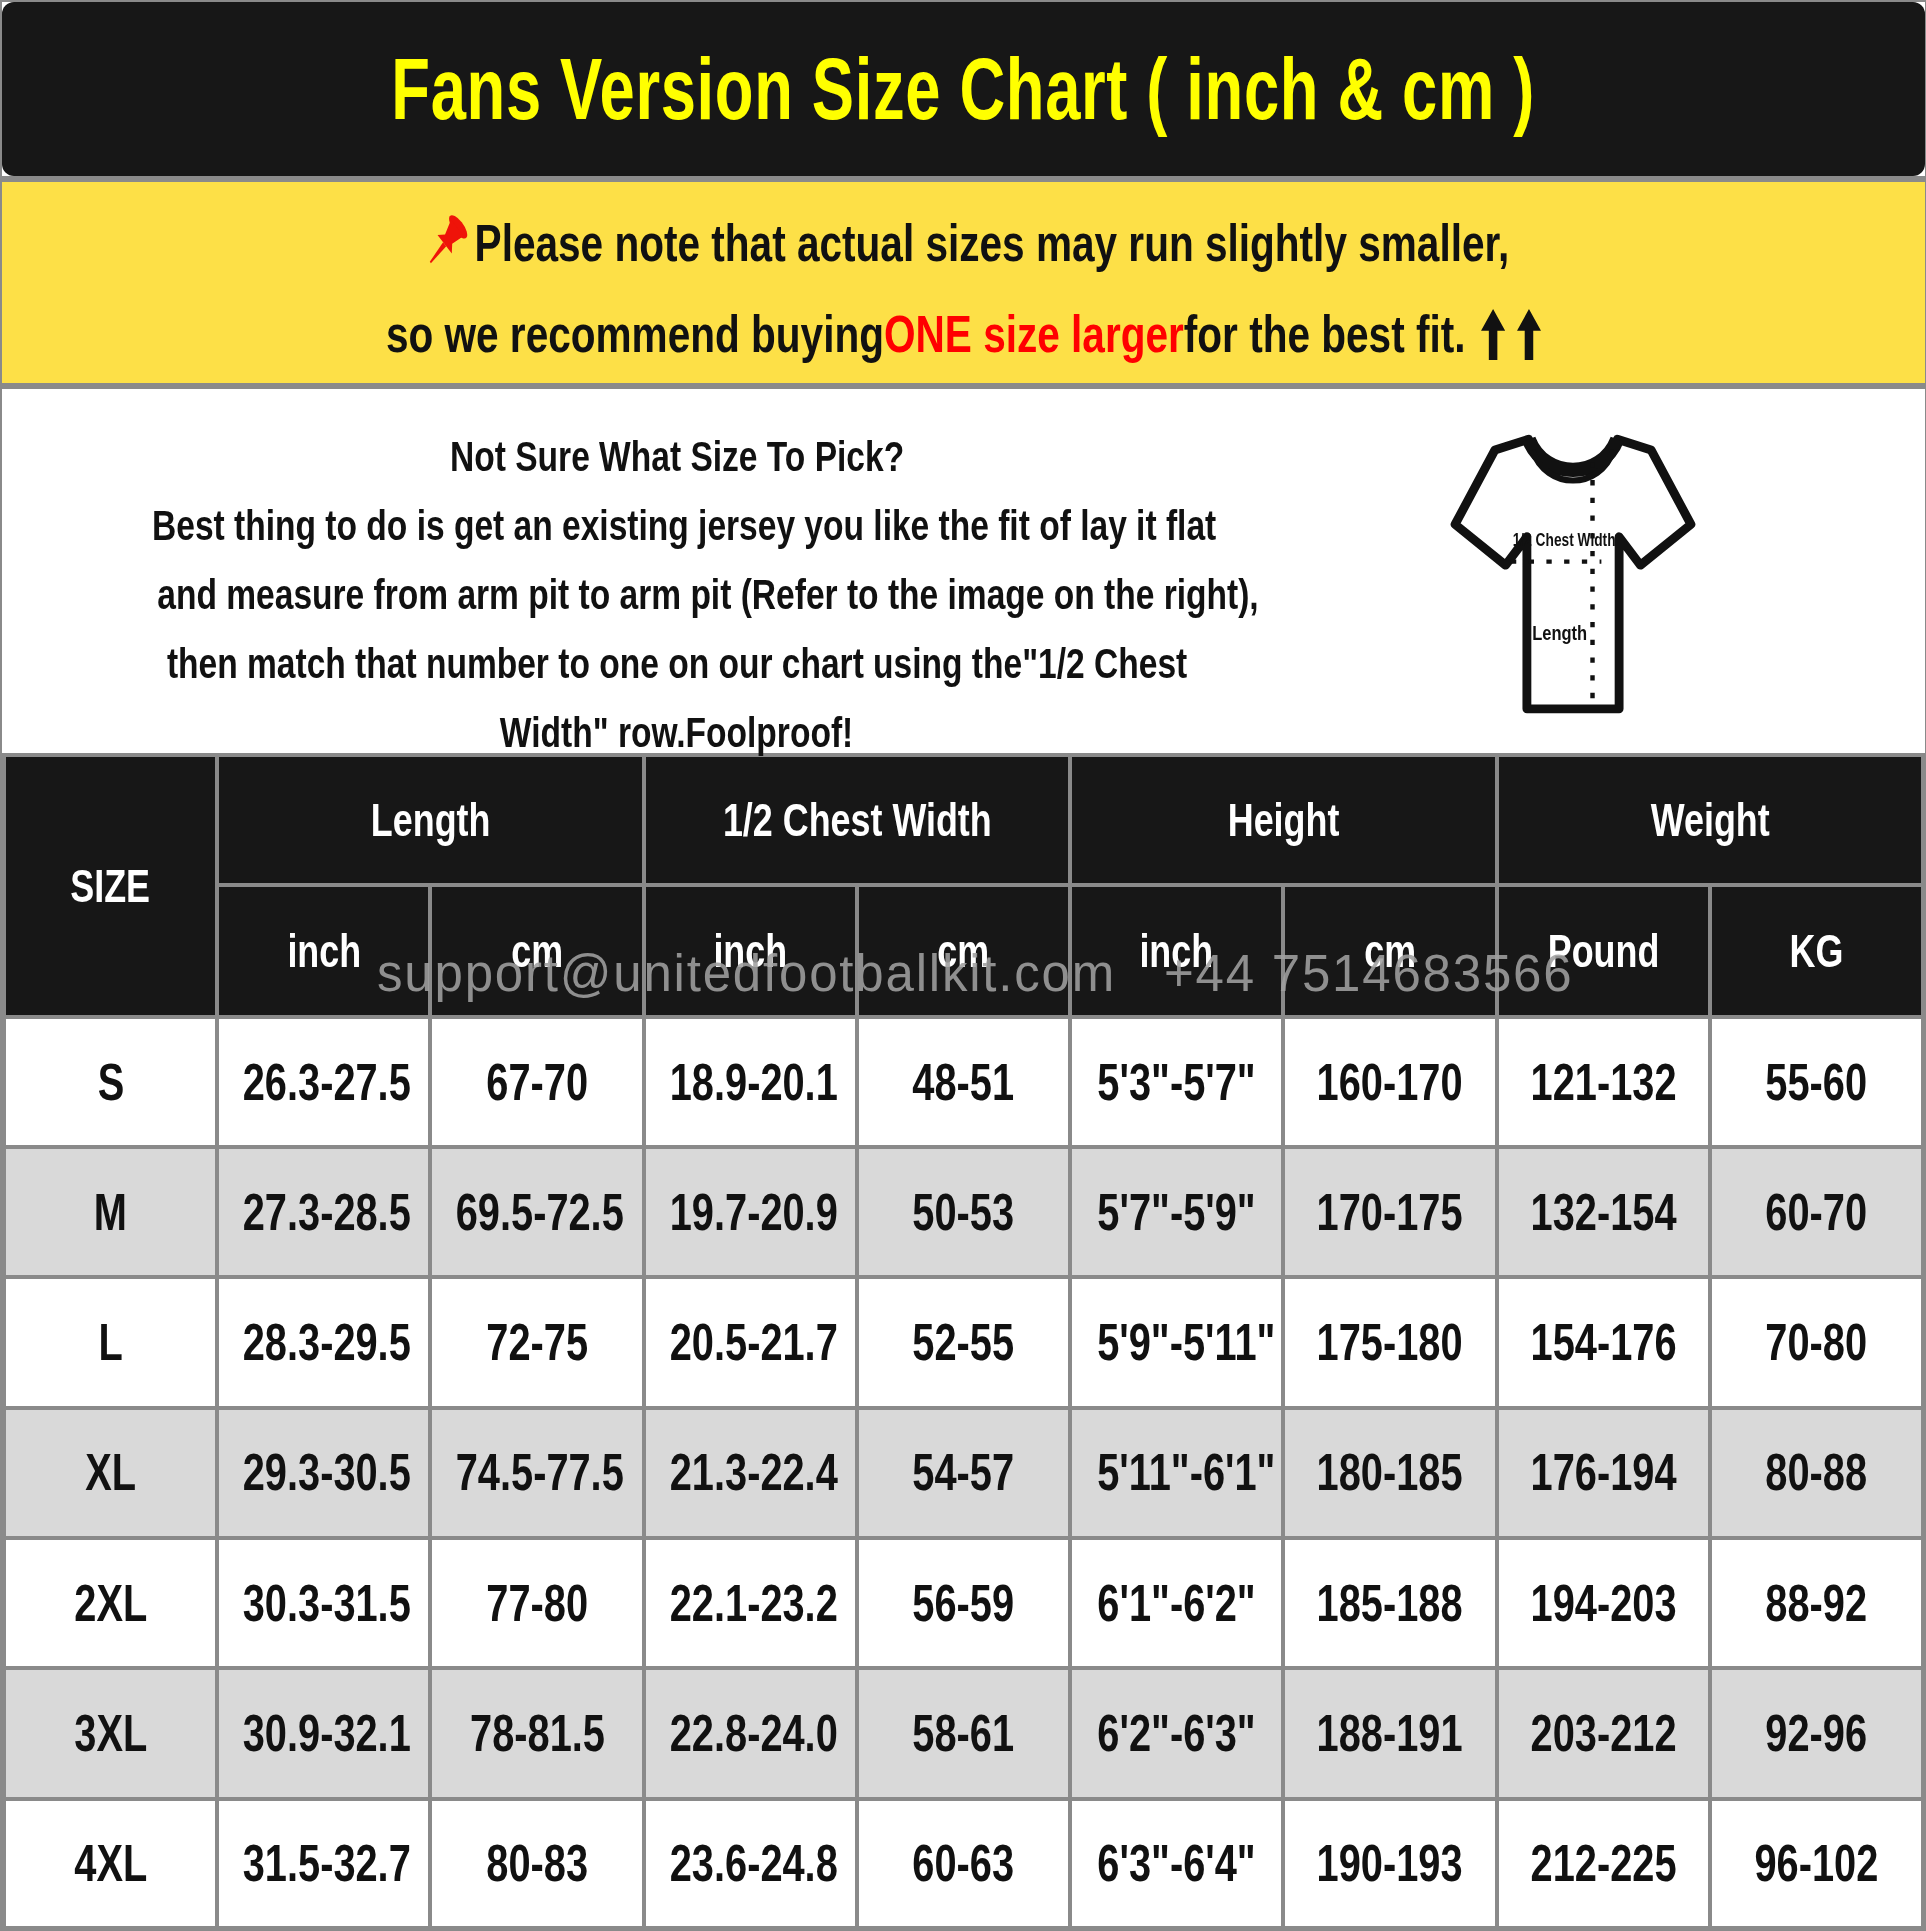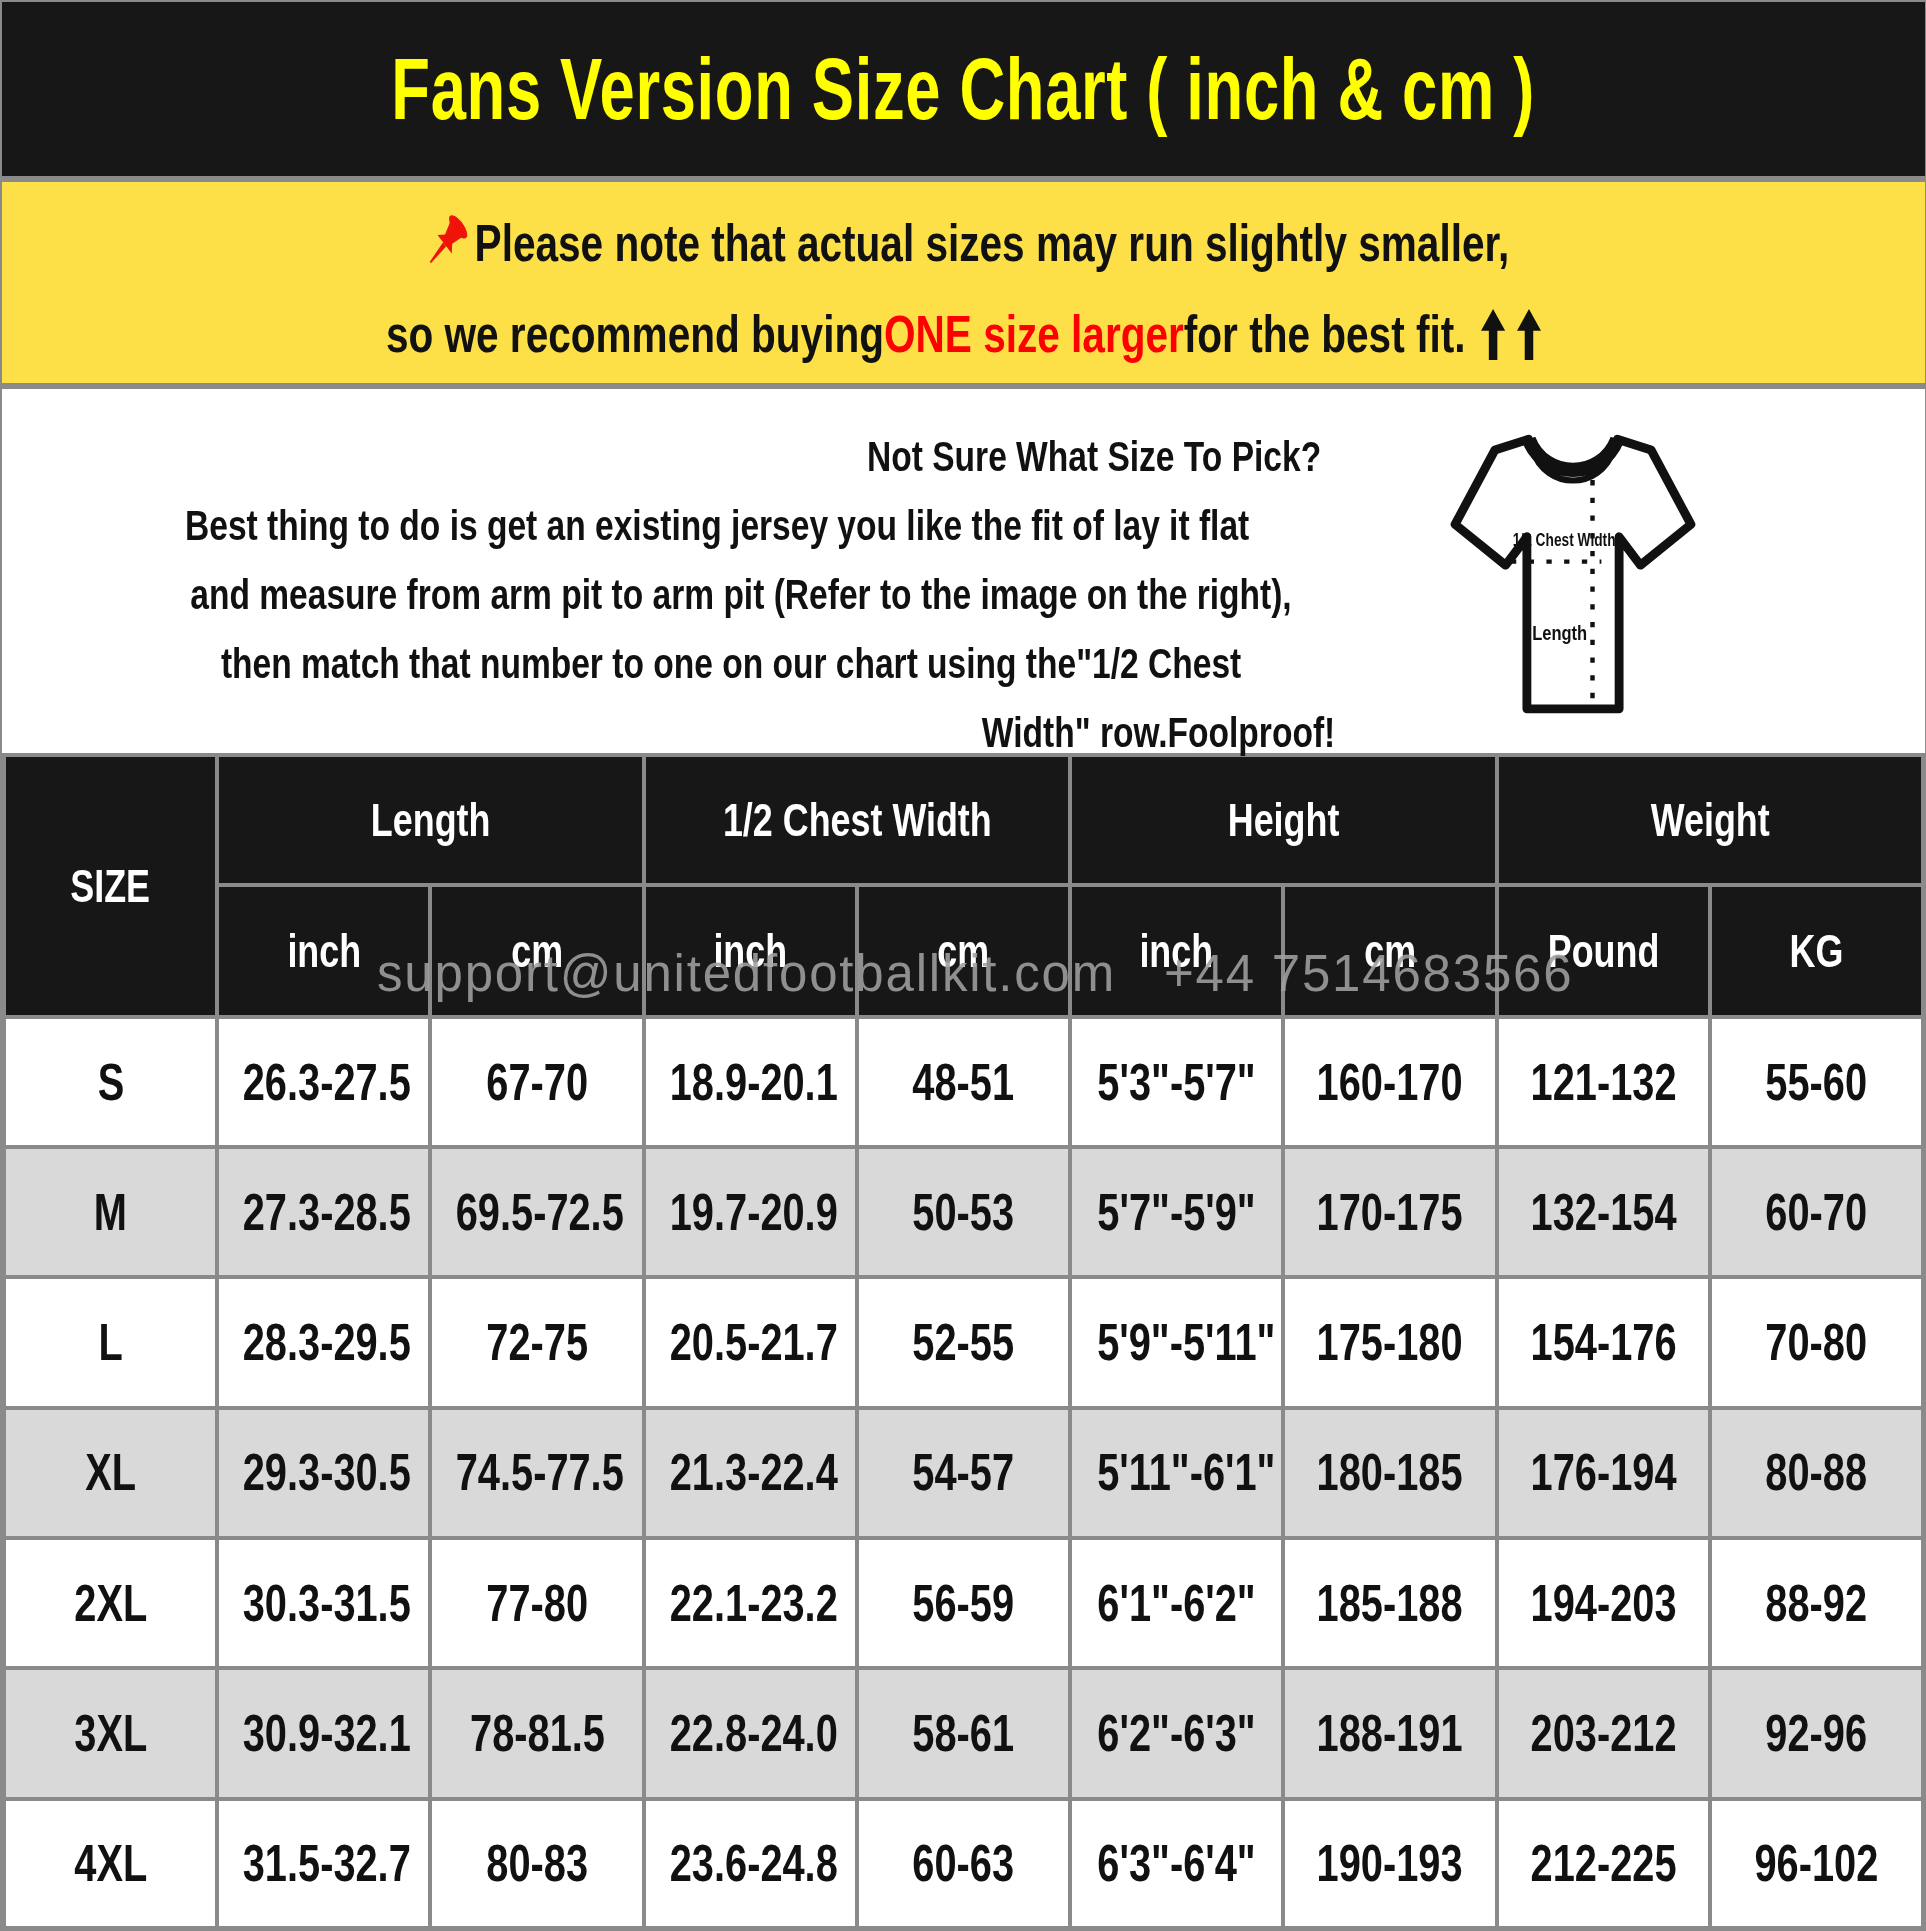--- a/index.html
+++ b/index.html
@@ -14,21 +14,21 @@
     font-weight:bold;
     color:#111;
     overflow:hidden;
   }
   .cx{display:inline-block;transform:scaleX(0.78);transform-origin:50% 50%;white-space:nowrap;}
   .cx2{display:inline-block;transform:scaleX(0.72);transform-origin:50% 50%;white-space:nowrap;}
 
   
   .banner{
     height:174px;background:#171717;
-    display:flex;align-items:center;justify-content:center;
+    display:flex;align-items:center;justify-content:center;border-radius:12px;
   }
   .banner .title{
     color:#ffff00;font-size:88px;letter-spacing:0.9px;
   }
   .divider{height:5.5px;background:#8a8a8a;}
   .divider.thin{height:6.4px;}
 
   
   .note{
     height:201px;background:#fde047;
@@ -37,21 +37,21 @@
   }
   .note-line{display:flex;align-items:center;justify-content:center;font-size:52px;}
   .note-line .pin{margin-right:1.8px;margin-top:7.3px;}
   .red{color:#ff0000;}
   .arrows{display:inline-flex;gap:14.7px;margin-left:20px;align-items:center;}
 
   
   .guide{position:relative;height:364px;background:#ffffff;}
   .guide-text{
     position:absolute;left:0;top:33px;width:1350px;
-    text-align:right;font-size:43px;line-height:69px;padding-left:33px;
+    text-align:center;font-size:43px;line-height:69px;
   }
   .shirt-wrap{position:absolute;top:27.5px;right:219px;width:266px;height:309px;}
 
   
   table.size-chart{
     width:100%;height:1178px;
     border-collapse:collapse;table-layout:fixed;
     font-size:50px;
   }
   table.size-chart th,table.size-chart td{

